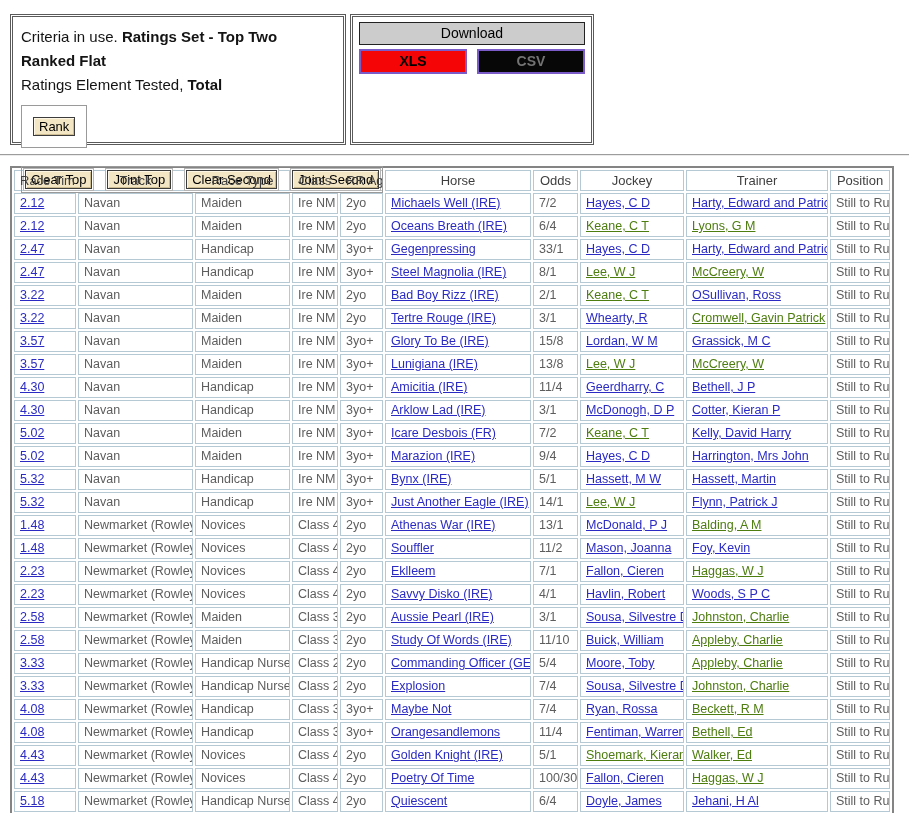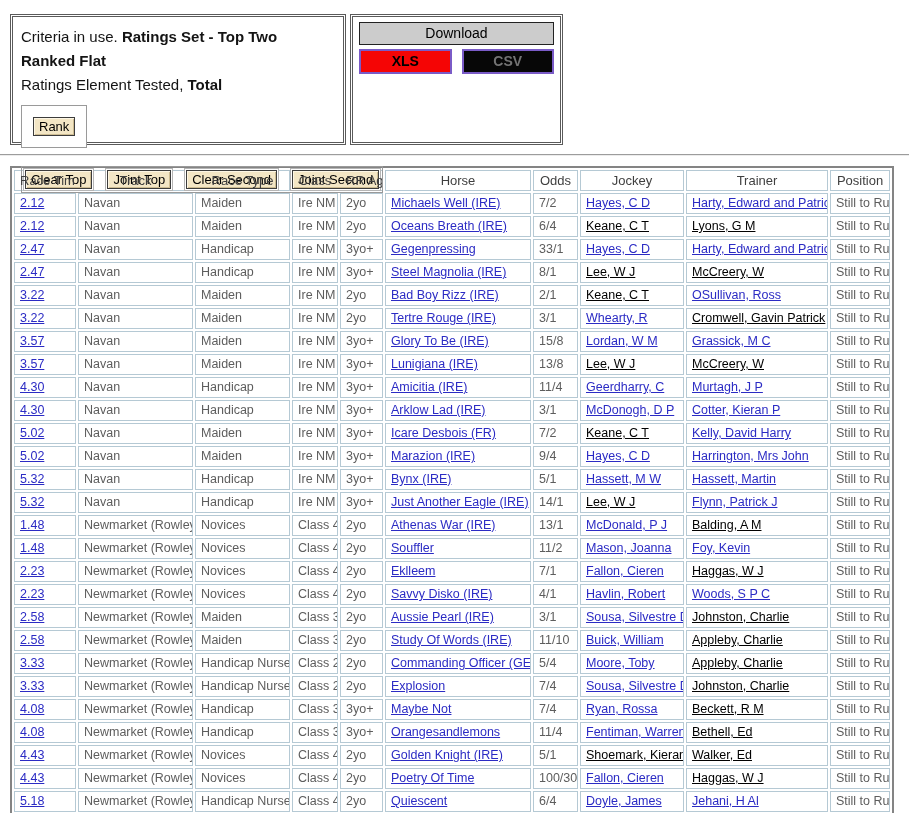--- a/index.html
+++ b/index.html
@@ -43,21 +43,21 @@
   .btn-group {
     display: inline-flex;
     border: 1px solid #9a9a9a;
     padding: 1px;
     margin-top: 18px;
     gap: 11px;
   }
   .btn-group .btn-wrap { border-color: #b5b5b5; padding: 1px; }
 
   .download-box {
-    width: 213px; height: 131px;
+    width: 244px; height: 131px;
     border: 3px double #5a5a5a;
     padding: 4px 5px;
     background: #fff;
   }
   .download-header {
     background: #cccccc;
     border: 1px solid #222;
     text-align: center;
     font-size: 14px; color: #000;
     padding: 2px 0 3px 0;
@@ -105,21 +105,21 @@
     text-align: left;
     background: #fff;
   }
   .races th {
     text-align: center;
     color: #3f3f3f;
     font-weight: normal;
     font-size: 13px;
   }
   .races a { color: #2b2bc4; text-decoration: underline; }
-  .races a.visited { color: #000000; }
+  .races a.visited { color: #4d7c0f; }
 </style>
 </head>
 <body>
 
 <div class="top-row">
 
   <div class="criteria-box">
     <div class="criteria-text">
       <span>Criteria in use. </span><b>Ratings Set - Top Two Ranked Flat</b><br>
       <span>Ratings Element Tested, </span><b>Total</b>
@@ -283,21 +283,21 @@
       </tr>
       <tr>
         <td><a href="#">4.30</a></td>
         <td>Navan</td>
         <td>Handicap</td>
         <td>Ire NM</td>
         <td>3yo+</td>
         <td><a href="#">Amicitia (IRE)</a></td>
         <td>11/4</td>
         <td><a href="#">Geerdharry, C</a></td>
-        <td><a href="#">Murtagh, J P</a></td>
+        <td><a href="#">Bethell, J P</a></td>
         <td>Still to Run</td>
       </tr>
       <tr>
         <td><a href="#">4.30</a></td>
         <td>Navan</td>
         <td>Handicap</td>
         <td>Ire NM</td>
         <td>3yo+</td>
         <td><a href="#">Arklow Lad (IRE)</a></td>
         <td>3/1</td>

